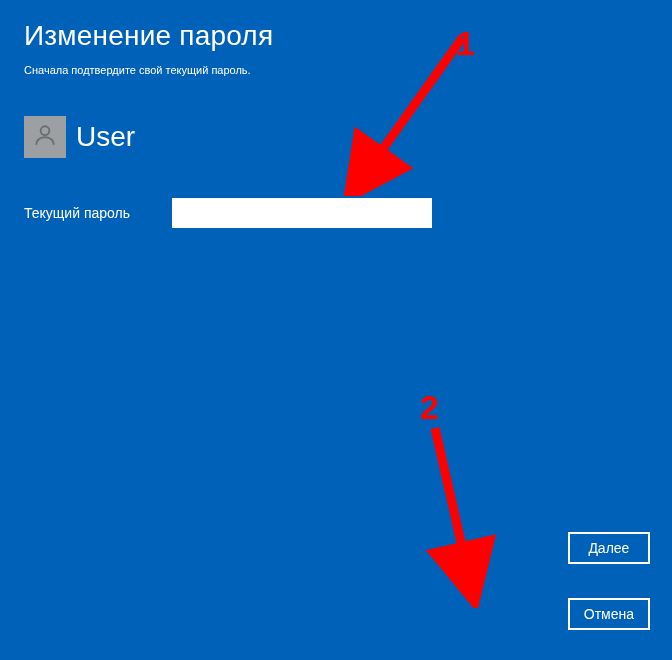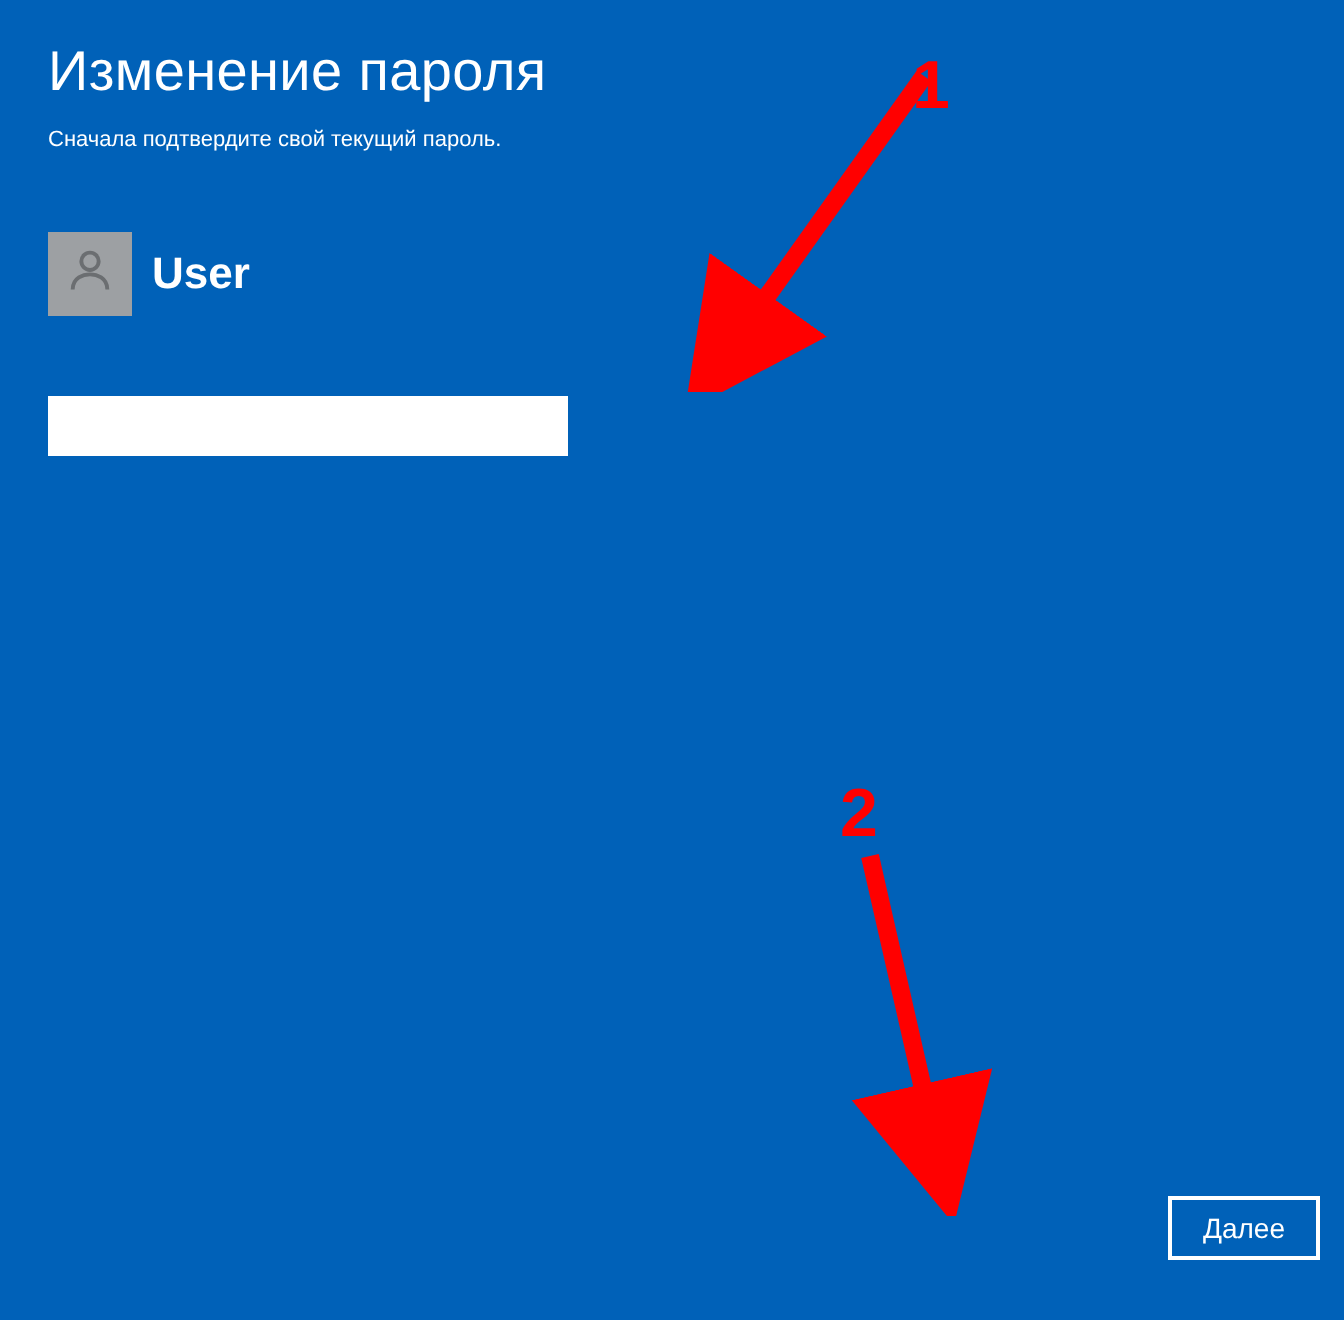--- a/index.html
+++ b/index.html
@@ -44,22 +44,22 @@
       align-items: center;
       justify-content: center;
     }
     .avatar svg {
       width: 26px;
       height: 26px;
       fill: #6b6e71;
       stroke: #6b6e71;
     }
     .username {
-      font-size: 22px;
-      font-weight: 700;
+      font-size: 28px;
+      font-weight: 400;
     }
     .field-row {
       display: flex;
       align-items: center;
       gap: 36px;
     }
     .field-label {
       font-size: 14px;
       min-width: 112px;
     }
@@ -69,21 +69,21 @@
       background: #ffffff;
       border: none;
       padding: 4px 8px;
       font-size: 14px;
       color: #000;
       outline: none;
     }
     .button-row {
       position: absolute;
       bottom: 30px;
-      right: 12px;
+      right: 22px;
       display: flex;
       gap: 34px;
       flex-direction: column;
     }
     .btn {
       min-width: 76px;
       height: 32px;
       background: transparent;
       border: 2px solid #ffffff;
       color: #ffffff;
@@ -130,26 +130,28 @@
         <svg viewBox="0 0 24 24">
           <circle cx="12" cy="8" r="4" fill="none" stroke-width="1.8"></circle>
           <path d="M4 21 C4 15.5 9 14 12 14 C15 14 20 15.5 20 21" fill="none" stroke-width="1.8"></path>
         </svg>
       </span>
     </div>
     <div class="username">User</div>
   </div>
 
   <div class="field-row">
+    <div class="field-label">Текущий пароль</div>
     <input type="password" class="password-input" value="" style="">
   </div>
 </div>
 
 <div class="button-row">
   <button class="btn">Далее</button>
+  <button class="btn">Отмена</button>
 </div>
 
 <div class="annotation anno-1">
   <svg width="150" height="170" viewBox="0 0 150 170">
     <defs>
       <marker id="ah1" markerWidth="8" markerHeight="8" refX="5" refY="4" orient="auto">
         <polygon points="0,0 8,4 0,8" fill="#ff0000"></polygon>
       </marker>
     </defs>
     <line x1="122" y1="12" x2="18" y2="158" stroke="#ff0000" stroke-width="9" marker-end="url(#ah1)"></line>

